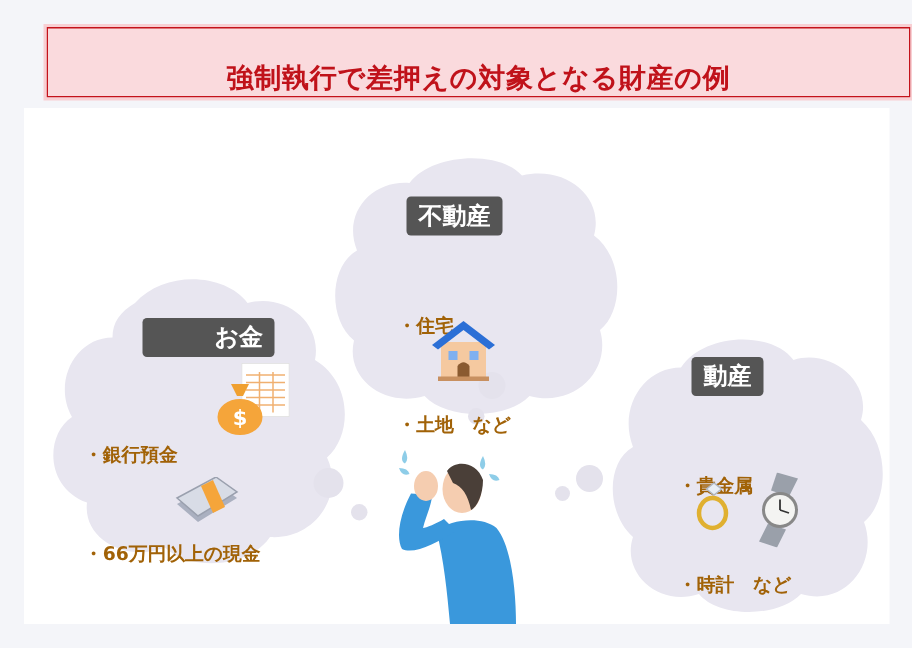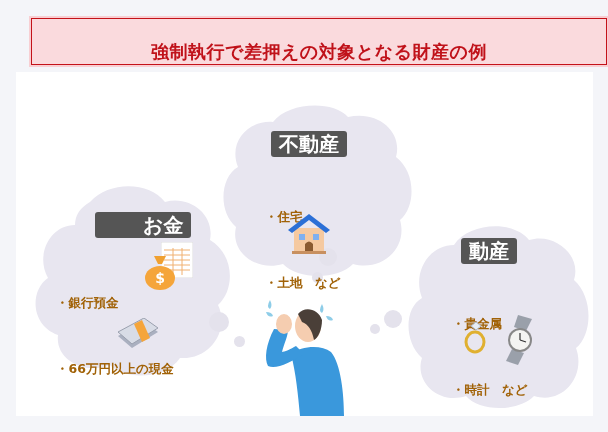--- a/index.html
+++ b/index.html
@@ -1,21 +1,21 @@
 <!DOCTYPE html>
 <html><head>
 <meta charset="utf-8">
 <style>
   html,body{margin:0;padding:0;}
   body{width:608px;height:432px;background:#f4f5f9;position:relative;overflow:hidden;font-family:"DejaVu Sans","Liberation Sans",sans-serif;}
   .title-box{position:absolute;left:16px;top:18px;width:576px;height:47px;background:#fadadd;box-sizing:border-box;border:1.5px solid #c4121a;outline:2px solid #f8cfd3;display:flex;align-items:flex-end;justify-content:center;margin-left:15px;}
   .title-box span{color:#c0121a;font-weight:bold;font-size:18px;letter-spacing:0.5px;}
   .panel{position:absolute;left:16px;top:72px;width:577px;height:344px;background:#fff;}
   .cloud{position:absolute;}
-  .label{position:absolute;background:#555;color:#fff;font-weight:bold;font-size:20px;padding:2px 8px;border-radius:3px;line-height:22px;}
+  .label{position:absolute;background:#555;color:#fff;font-weight:bold;font-size:16px;padding:2px 8px;border-radius:3px;line-height:22px;}
   .items{position:absolute;font-weight:bold;font-size:12.5px;color:#a16207;line-height:22px;white-space:pre;}
   .dot{position:absolute;border-radius:50%;background:#e4e2ec;}
 </style>
 </head>
 <body>
 
 <div class="title-box">
   <span>強制執行で差押えの対象となる財産の例</span>
 </div>
 

